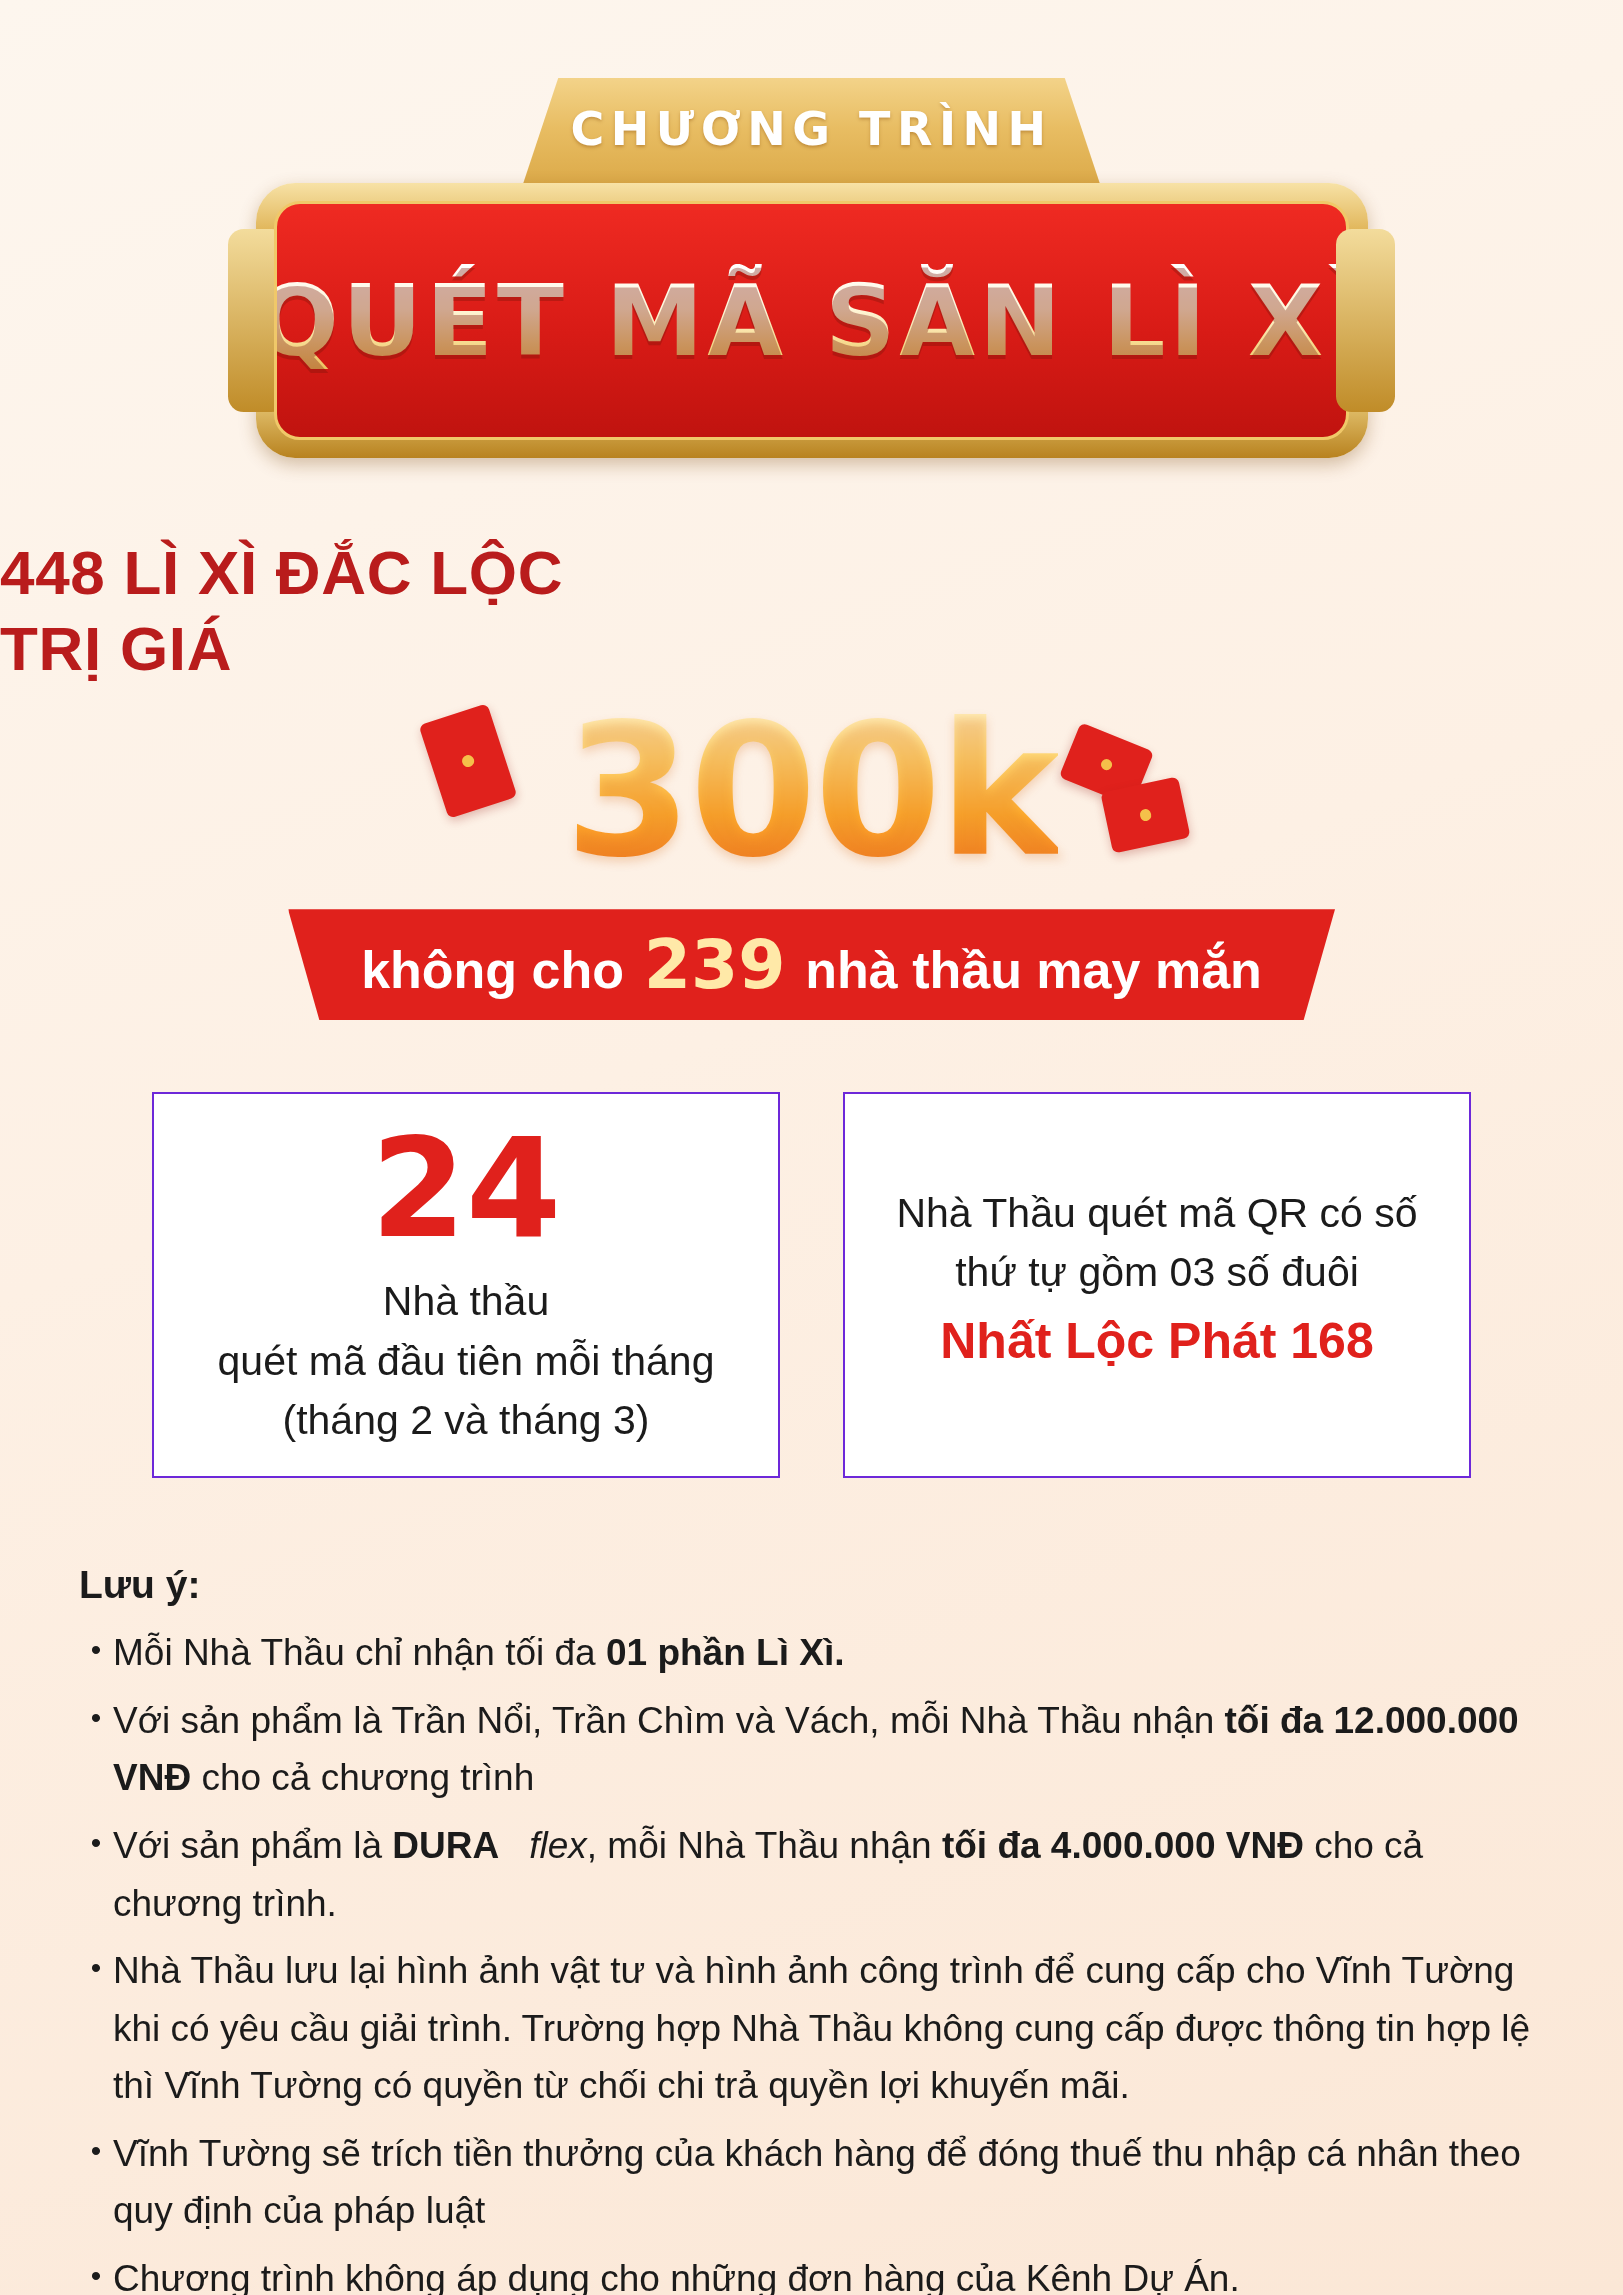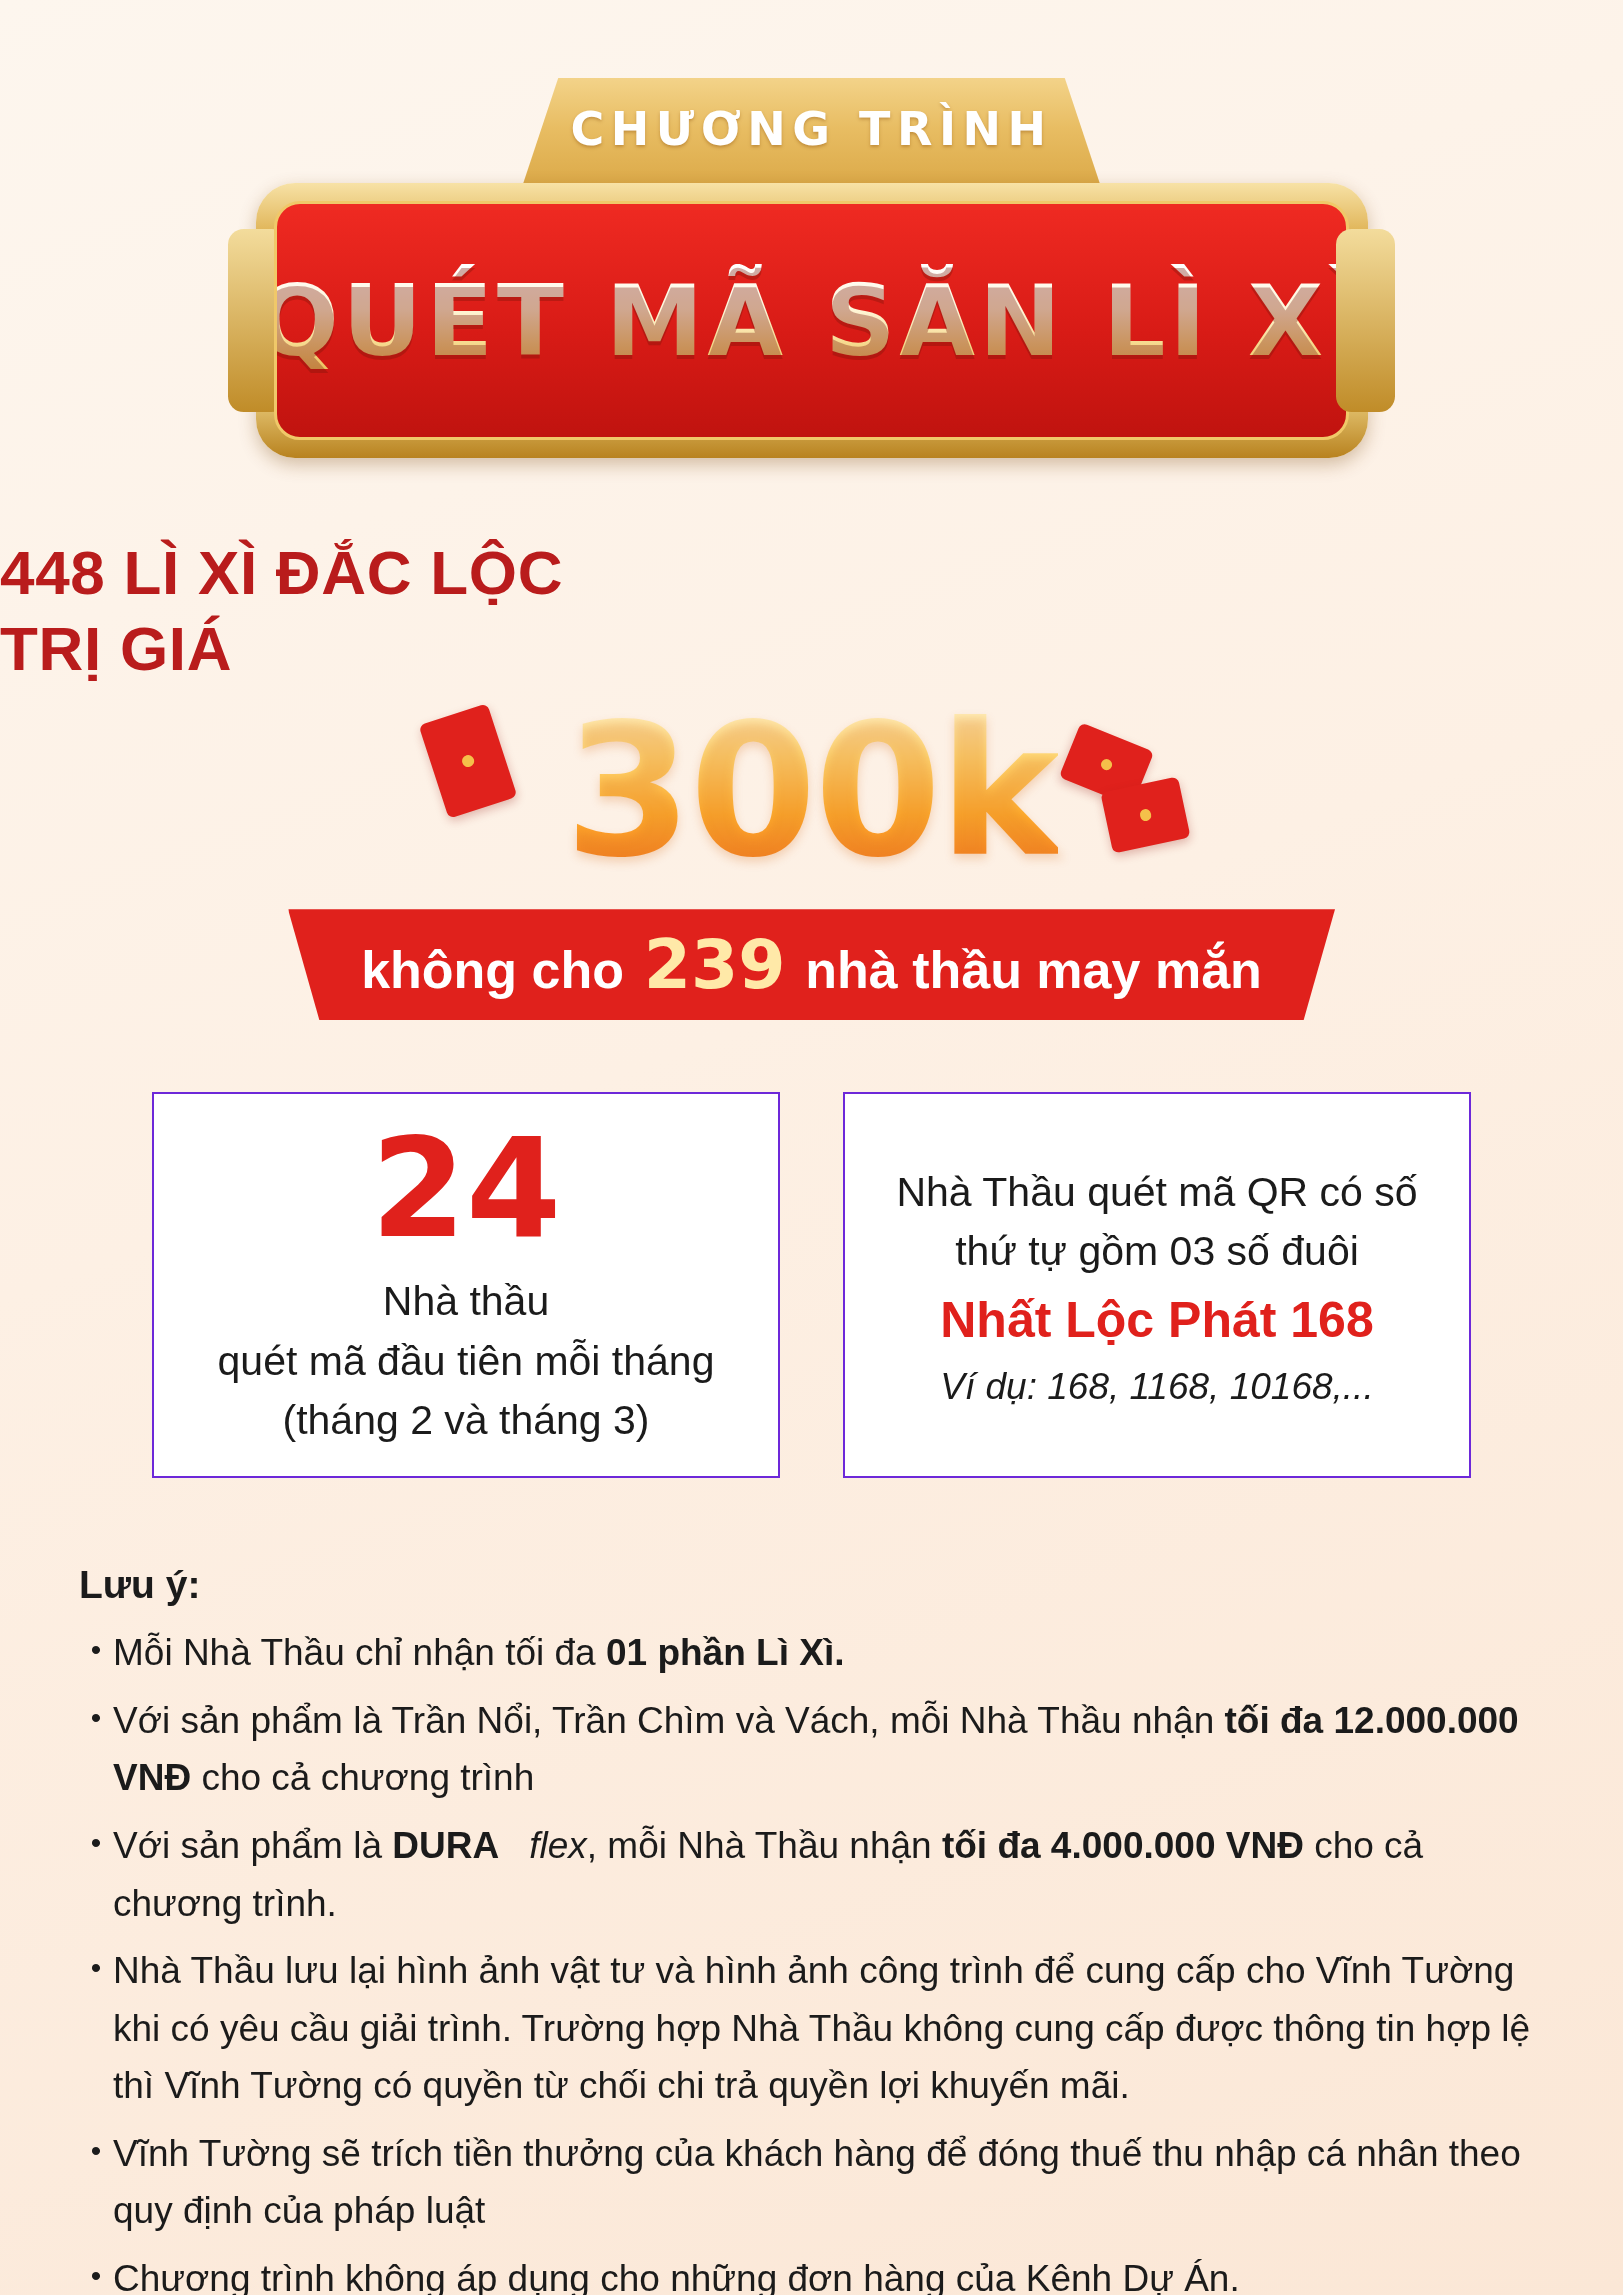--- a/index.html
+++ b/index.html
@@ -303,21 +303,20 @@
     <div class="card-number">24</div>
     <div class="card-line">Nhà thầu</div>
     <div class="card-line">quét mã đầu tiên mỗi tháng</div>
     <div class="card-line">(tháng 2 và tháng 3)</div>
   </div>
 
   <div class="card">
     <div class="card-line">Nhà Thầu quét mã QR có số</div>
     <div class="card-line">thứ tự gồm 03 số đuôi</div>
     <div class="card-red">Nhất Lộc Phát 168</div>
-    <div class="card-italic">Ví dụ: 168, 1168, 10168,...</div>
   </div>
 </div>
 
 <div class="notes">
   <div class="notes-title">Lưu ý:</div>
   <div id="notes-list">
       <div class="note-item">
         <span class="note-bullet">•</span>
         <span class="note-text"><span>Mỗi Nhà Thầu chỉ nhận tối đa </span><b>01 phần Lì Xì.</b></span>
       </div>

